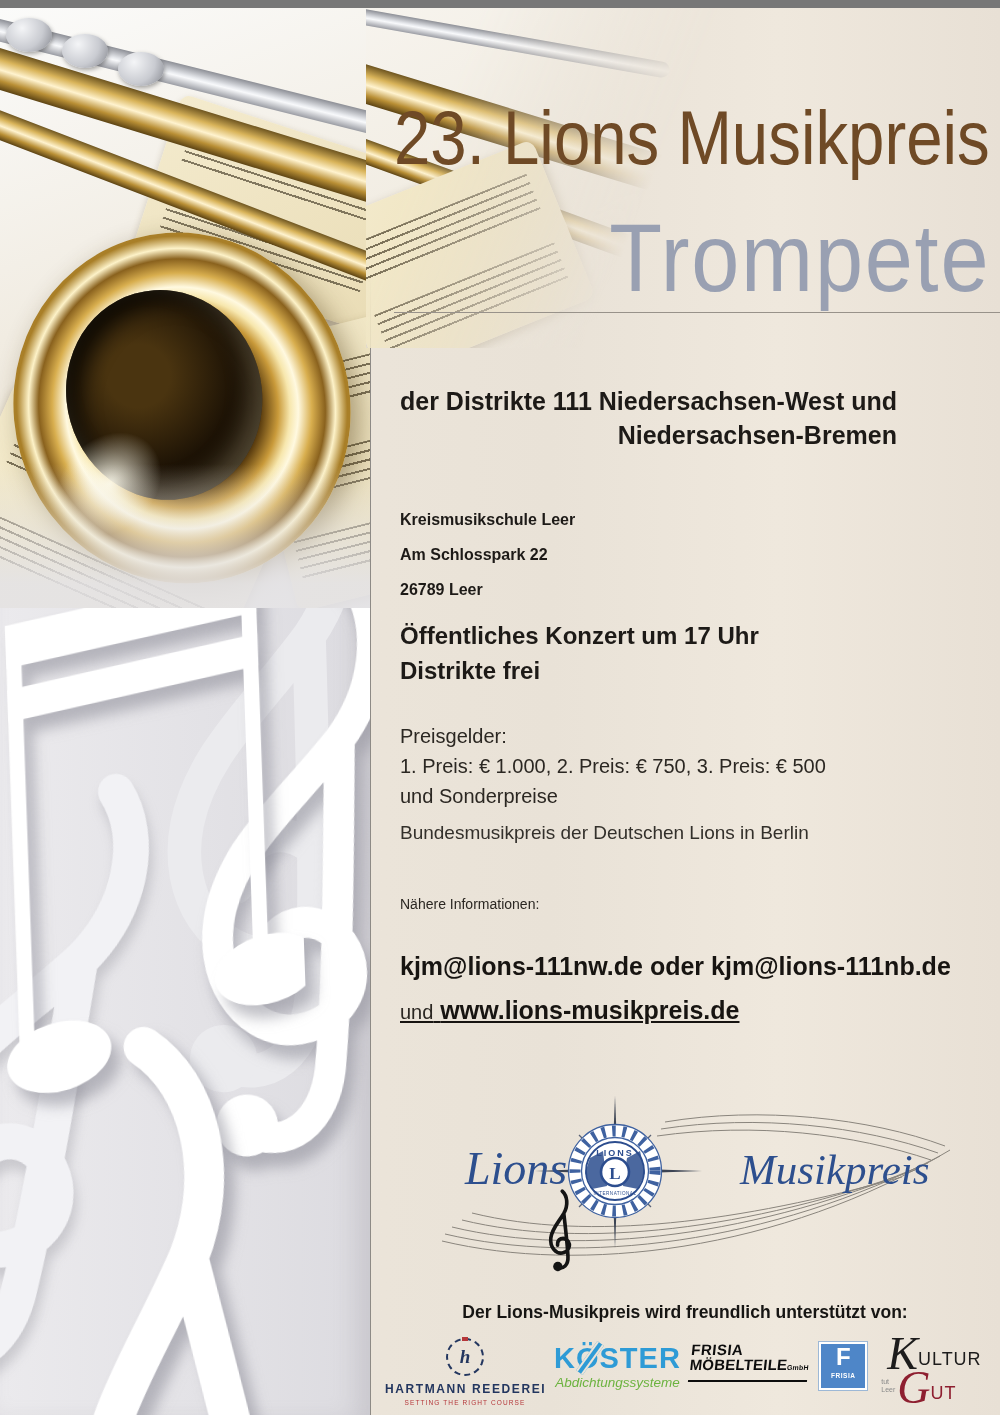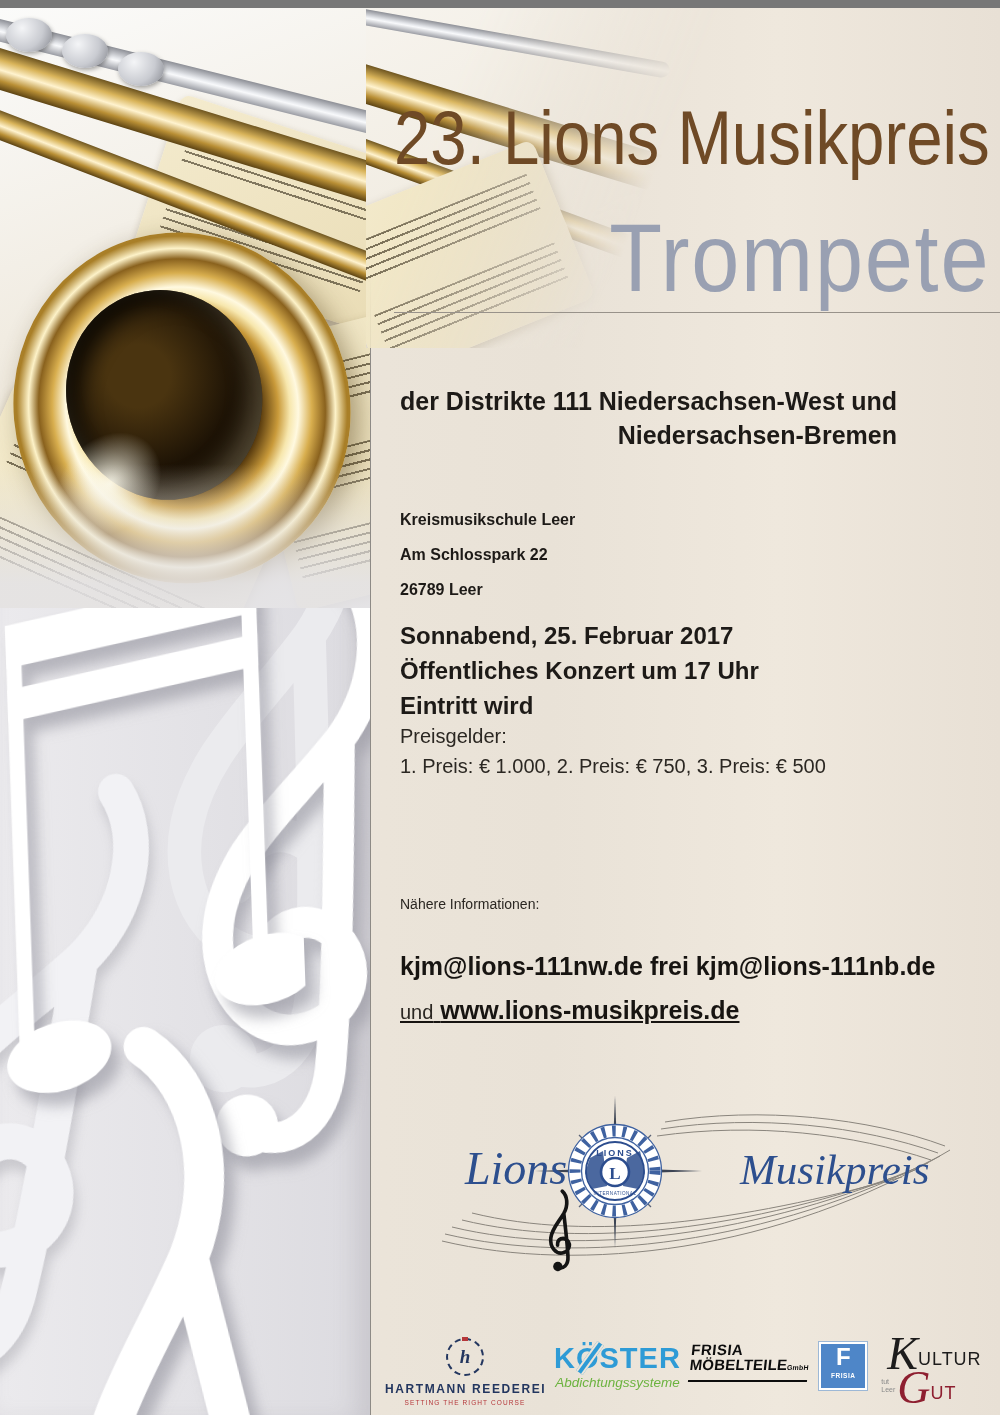--- a/index.html
+++ b/index.html
@@ -196,35 +196,36 @@
     <div class="l2">Niedersachsen-Bremen</div>
   </div>
 
   <div class="txt venue">
     <div>Kreismusikschule Leer</div>
     <div>Am Schlosspark 22</div>
     <div>26789 Leer</div>
   </div>
 
   <div class="txt event">
-    <div>Sonnabend, 25. Februar 2017</div>
     <div>Öffentliches Konzert um 17 Uhr</div>
-    <div>Eintritt wird</div>
+    <div>Distrikte frei</div>
   </div>
 
   <div class="txt prizes">
     <div>Preisgelder:</div>
     <div>1. Preis: € 1.000, 2. Preis: € 750, 3. Preis: € 500</div>
+    <div>und Sonderpreise</div>
   </div>
 
   <div class="txt qualification">
+    <div>Bundesmusikpreis der Deutschen Lions in Berlin</div>
   </div>
 
   <div class="txt info-heading">Nähere Informationen:</div>
-  <div class="txt emails">kjm@lions-111nw.de frei kjm@lions-111nb.de</div>
+  <div class="txt emails">kjm@lions-111nw.de oder kjm@lions-111nb.de</div>
   <div class="txt website">
     <span class="prefix">und</span>
     <span>www.lions-musikpreis.de</span>
   </div>
 
   <div class="logo-wrap">
     <svg width="530" height="185" viewBox="0 0 530 185">
 
       <g stroke="#8a857d" stroke-width="1" fill="none">
         <path d="M 5 138 C 140 170 330 148 500 60"></path>
@@ -263,20 +264,21 @@
       <g transform="translate(103,92) scale(0.52)">
         <path d="M37 6 C47 15 49 33 40 49 C29 67 17 79 15 96 C13 114 25 127 37 125 C49 123 55 110 47 101 C40 93 27 97 28 110 M40 49 C43 75 47 108 48 132 C49 148 39 157 28 152" fill="none" stroke="#141414" stroke-width="7" stroke-linecap="round"></path>
         <circle cx="28.5" cy="151" r="9" fill="#141414"></circle>
       </g>
 
       <text x="25" y="88" font-size="46" font-style="italic" font-family="Liberation Serif, serif" fill="#2d4f8e">Lions</text>
       <text x="300" y="88" font-size="43" font-style="italic" font-family="Liberation Serif, serif" fill="#2d4f8e">Musikpreis</text>
     </svg>
   </div>
 
+  <div class="sponsors-heading">Der Lions-Musikpreis wird freundlich unterstützt von:</div>
   <div class="sponsor-row">
 
     <div class="sponsor hartmann">
       <div class="h-circle">
         <span class="h-notch"></span>
         <span>h</span>
       </div>
       <div class="h-name">HARTMANN REEDEREI</div>
       <div class="h-tag">SETTING THE RIGHT COURSE</div>
     </div>

